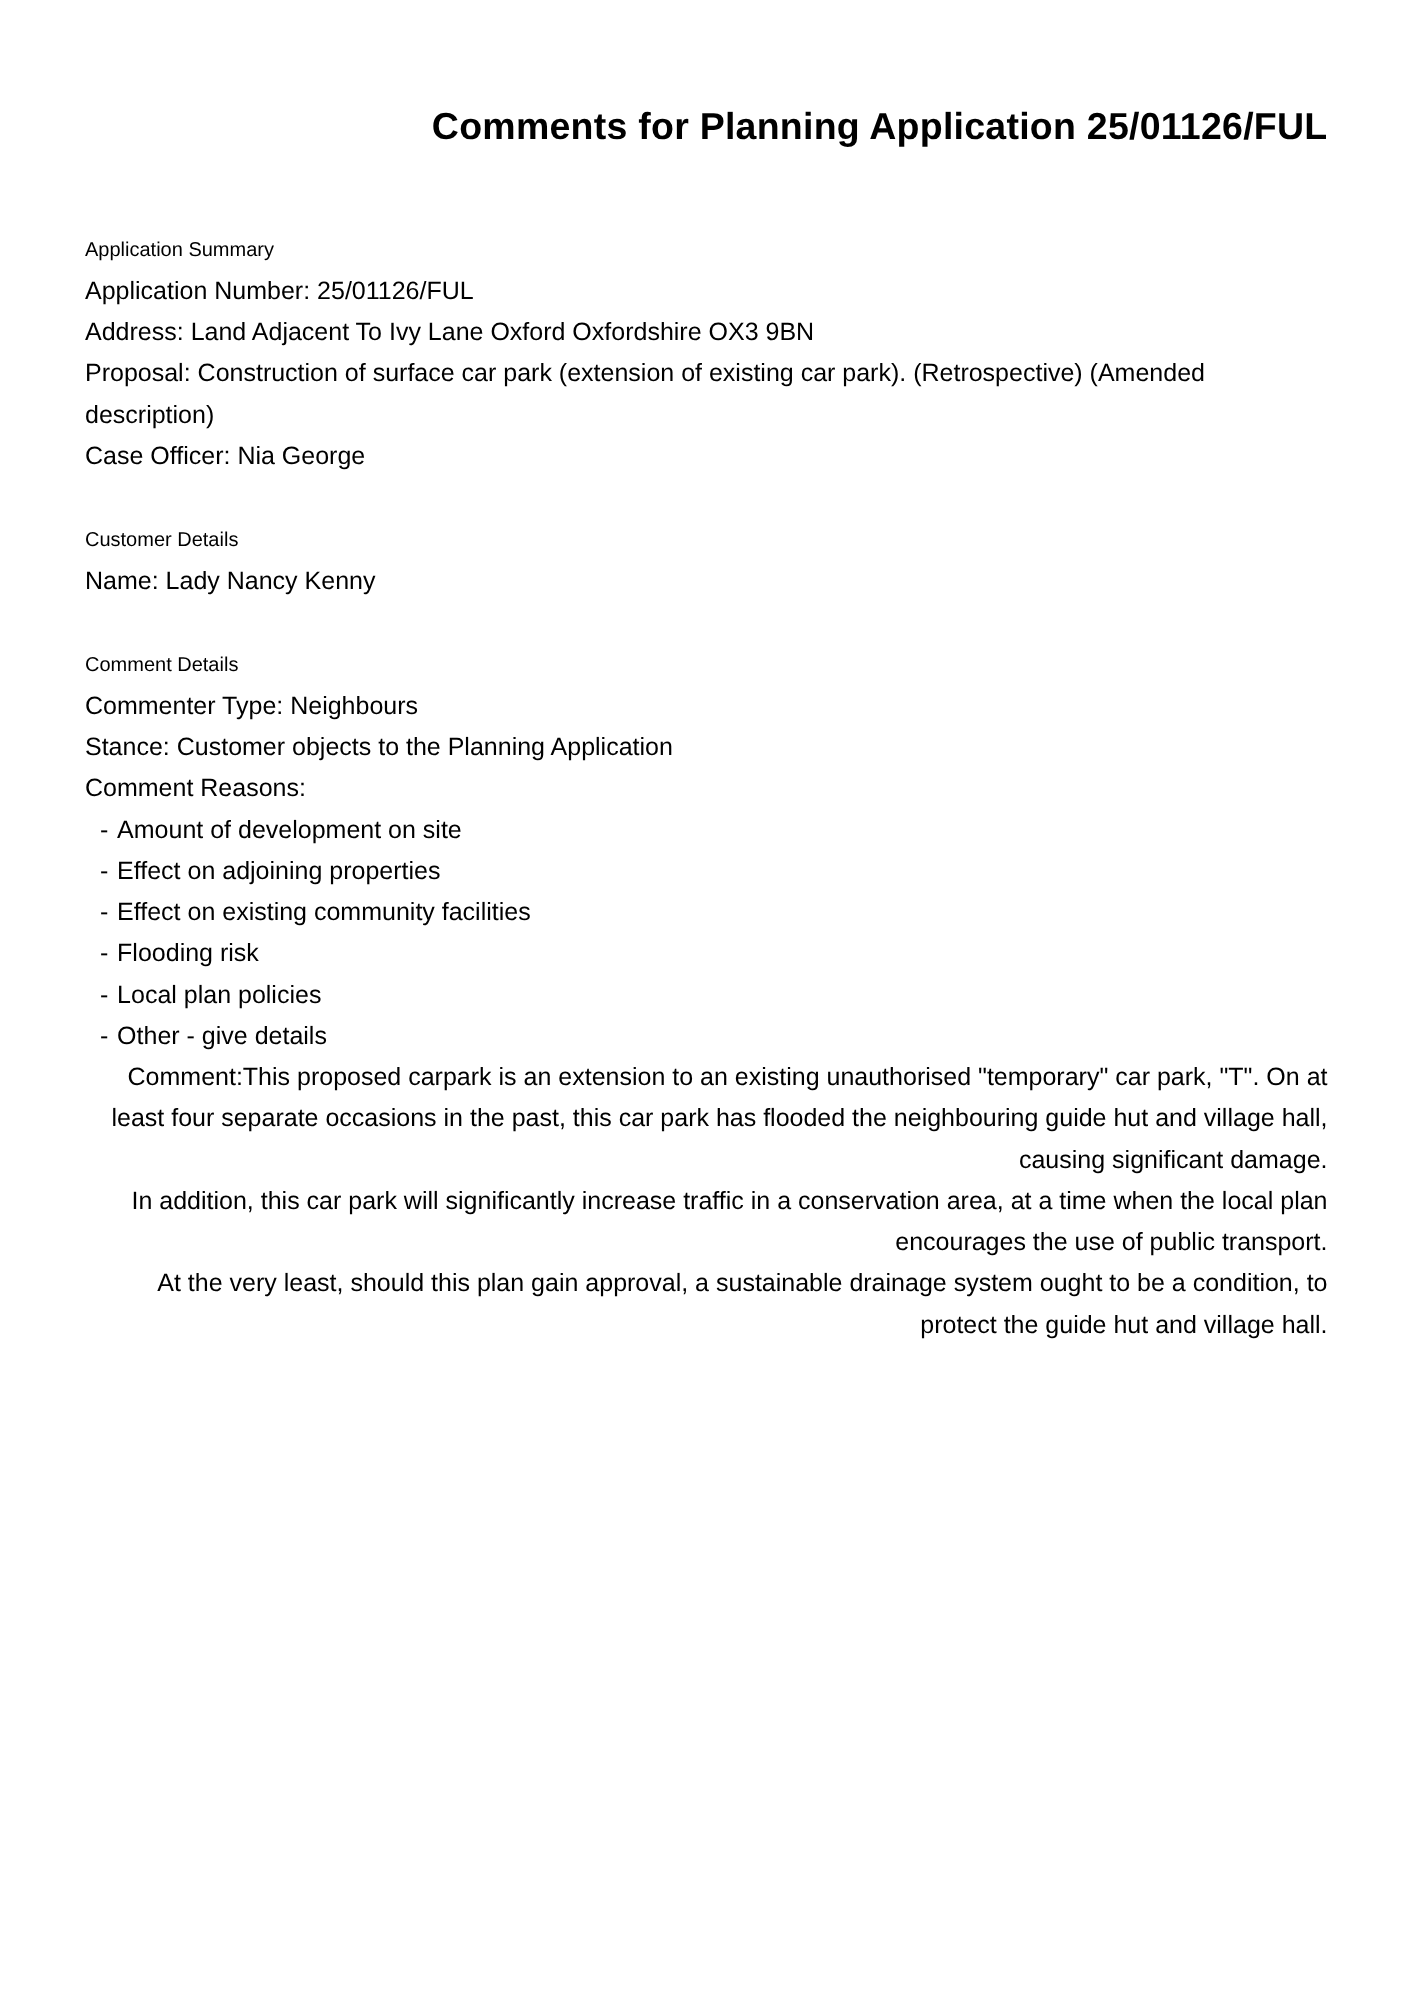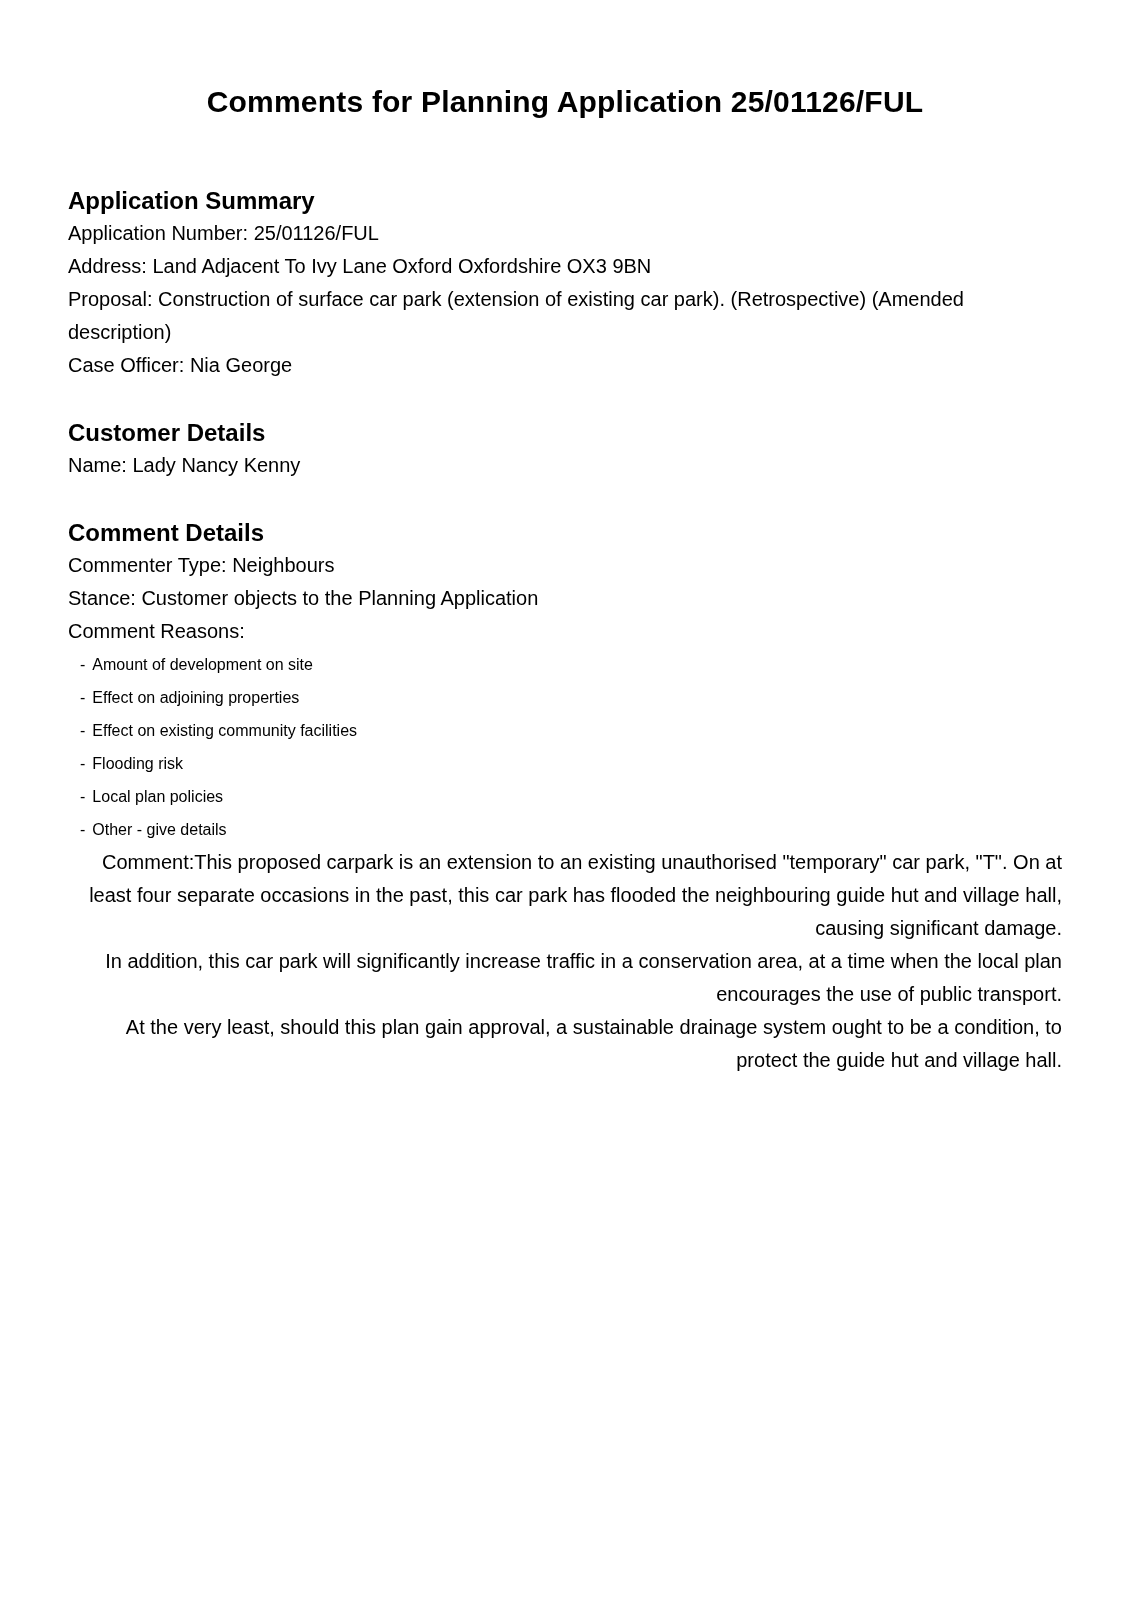--- a/index.html
+++ b/index.html
@@ -11,38 +11,38 @@
   .page {
     width: 1130px;
     height: 1600px;
     background: #ffffff;
     padding: 84px 68px 40px 68px;
     overflow: hidden;
   }
   .doc-title {
     font-size: 30px;
     font-weight: bold;
-    text-align: center;
+    text-align: right;
     line-height: 36px;
     margin-bottom: 64px;
     letter-spacing: 0.2px;
   }
   .section { margin-top: 34px; }
   .section:first-of-type { margin-top: 0; }
   .section-heading {
-    font-size: 24px;
-    font-weight: bold;
+    font-size: 16px;
+    font-weight: normal;
     line-height: 33px;
   }
   .line {
     font-size: 20px;
     line-height: 33px;
   }
   .reason-row {
-    font-size: 16px;
+    font-size: 20px;
     line-height: 33px;
     padding-left: 12px;
   }
   .reason-bullet { margin-right: 7px; }
   .comment-block {
     font-size: 20px;
     line-height: 33px;
     text-align: right;
   }
   .comment-para {

